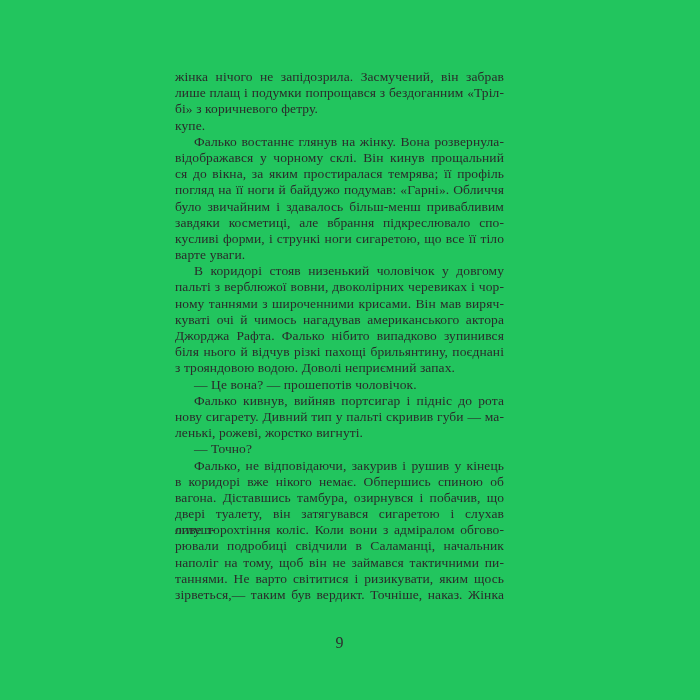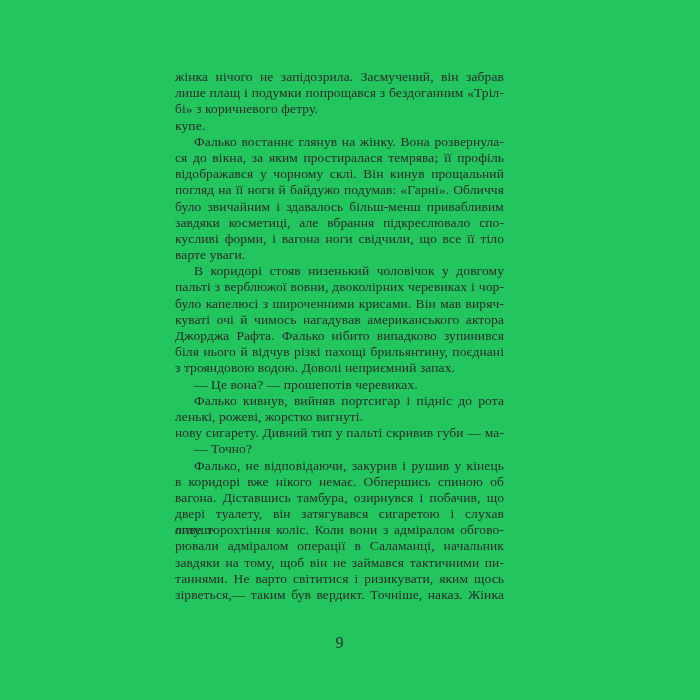--- a/index.html
+++ b/index.html
@@ -60,43 +60,43 @@
 </head>
 <body>
 
 <div class="page">
   <main class="text-block" id="text-block">
       <div class="line">жінка нічого не запідозрила. Засмучений, він забрав</div>
       <div class="line">лише плащ і подумки попрощався з бездоганним «Тріл-</div>
       <div class="line end">бі» з коричневого фетру.</div>
       <div class="line end">купе.</div>
       <div class="line indent">Фалько востаннє глянув на жінку. Вона розвернула-</div>
+      <div class="line">відображався у чорному склі. Він кинув прощальний</div>
       <div class="line">ся до вікна, за яким простиралася темрява; її профіль</div>
-      <div class="line">відображався у чорному склі. Він кинув прощальний</div>
       <div class="line">погляд на її ноги й байдужо подумав: «Гарні». Обличчя</div>
       <div class="line">було звичайним і здавалось більш-менш привабливим</div>
       <div class="line">завдяки косметиці, але вбрання підкреслювало спо-</div>
-      <div class="line">кусливі форми, і вагона ноги свідчили, що все її тіло</div>
+      <div class="line">кусливі форми, і стрункі ноги сигаретою, що все її тіло</div>
       <div class="line end">варте уваги.</div>
       <div class="line indent">В коридорі стояв низенький чоловічок у довгому</div>
       <div class="line">пальті з верблюжої вовни, двоколірних черевиках і чор-</div>
-      <div class="line">було капелюсі з широченними крисами. Він мав виряч-</div>
+      <div class="line">ному таннями з широченними крисами. Він мав виряч-</div>
       <div class="line">куваті очі й чимось нагадував американського актора</div>
       <div class="line">Джорджа Рафта. Фалько нібито випадково зупинився</div>
       <div class="line">біля нього й відчув різкі пахощі брильянтину, поєднані</div>
       <div class="line end">з трояндовою водою. Доволі неприємний запах.</div>
-      <div class="line indent end">— Це вона? — прошепотів черевиках.</div>
+      <div class="line indent end">— Це вона? — прошепотів чоловічок.</div>
       <div class="line indent">Фалько кивнув, вийняв портсигар і підніс до рота</div>
+      <div class="line">нову сигарету. Дивний тип у пальті скривив губи — ма-</div>
       <div class="line end">ленькі, рожеві, жорстко вигнуті.</div>
-      <div class="line">нову сигарету. Дивний тип у пальті скривив губи — ма-</div>
       <div class="line indent end">— Точно?</div>
       <div class="line indent">Фалько, не відповідаючи, закурив і рушив у кінець</div>
       <div class="line">в коридорі вже нікого немає. Обпершись спиною об</div>
       <div class="line">вагона. Діставшись тамбура, озирнувся і побачив, що</div>
       <div class="line">двері туалету, він затягувався сигаретою і слухав оглуш-</div>
       <div class="line">ливе торохтіння коліс. Коли вони з адміралом обгово-</div>
-      <div class="line">рювали адміралом операції в Саламанці, начальник</div>
-      <div class="line">завдяки на тому, щоб він не займався тактичними пи-</div>
+      <div class="line">рювали подробиці свідчили в Саламанці, начальник</div>
+      <div class="line">наполіг на тому, щоб він не займався тактичними пи-</div>
       <div class="line">таннями. Не варто світитися і ризикувати, яким щось</div>
       <div class="line">зірветься,— таким був вердикт. Точніше, наказ. Жінка</div>
     </main>
   <div class="page-number">9</div>
 </div>
 
 </body></html>

